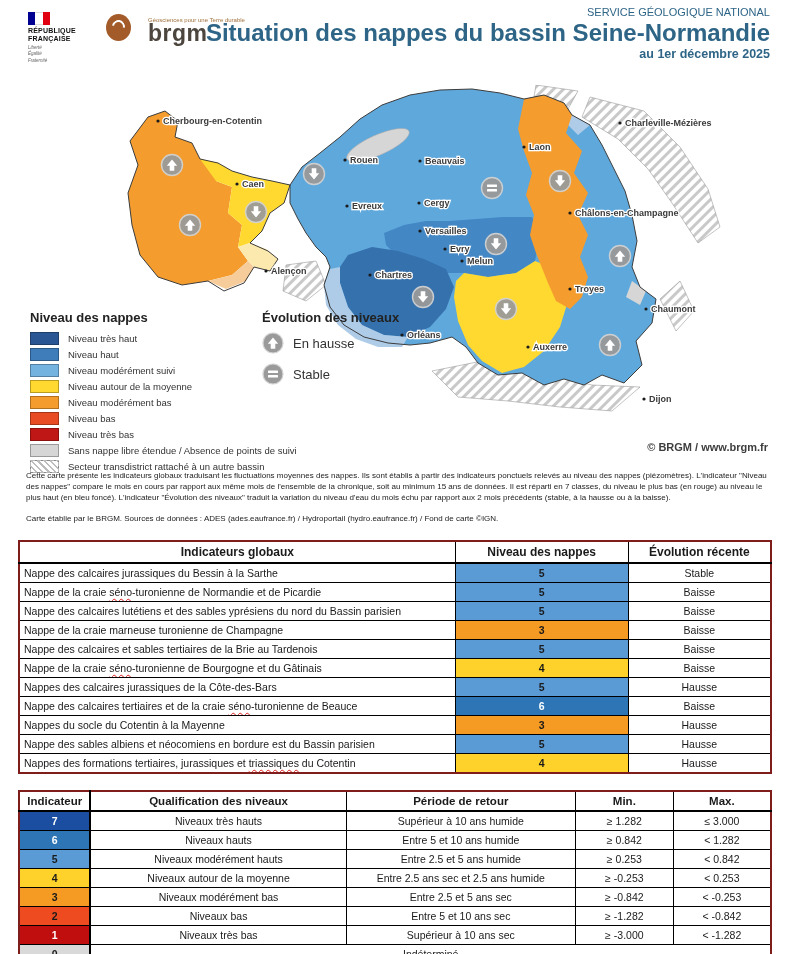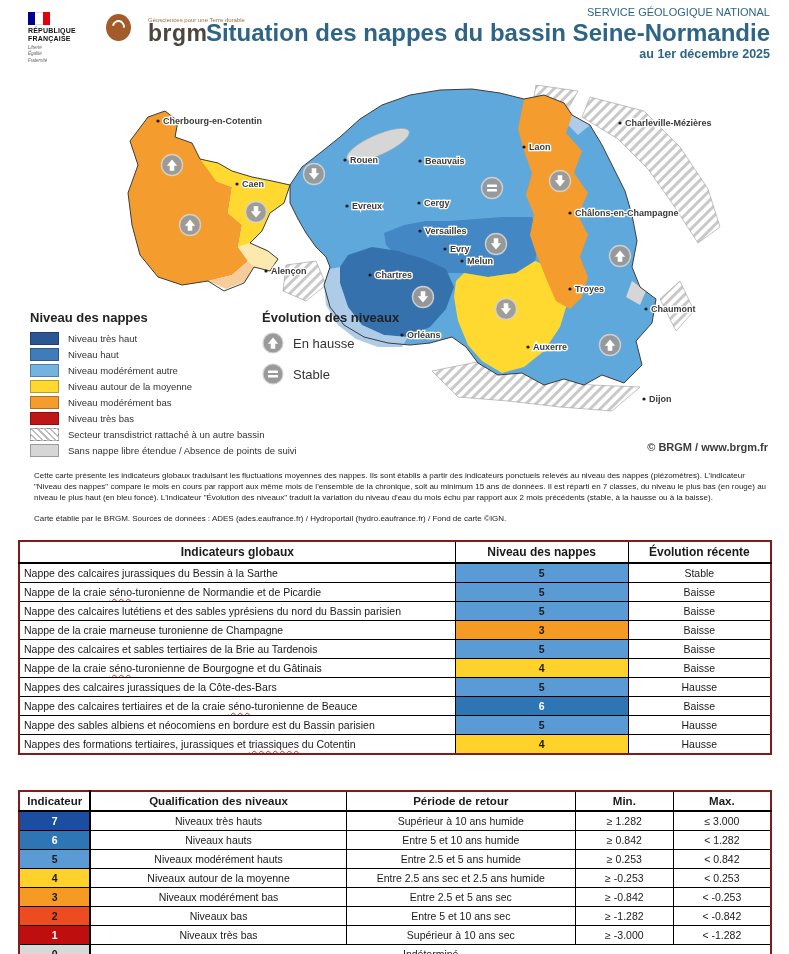--- a/index.html
+++ b/index.html
@@ -36,21 +36,21 @@
   
   .legend-niveau{position:absolute;left:30px;top:310px;z-index:5;}
   .legend-title{font-size:13px;font-weight:bold;color:#222;margin-bottom:7px;}
   .ln-item{display:flex;align-items:center;gap:9px;margin-bottom:3px;font-size:9.5px;color:#333;}
   .ln-chip{width:27px;height:11px;flex:none;border:1px solid rgba(0,0,0,.28);}
   .chip-hatch{background:repeating-linear-gradient(45deg,#fff 0 3px,#bdbdbd 3px 4.5px);}
   .legend-evo{position:absolute;left:262px;top:310px;z-index:5;}
   .le-item{display:flex;align-items:center;gap:9px;margin-bottom:9px;font-size:13px;color:#333;}
   
   .notes{position:absolute;left:18px;top:470px;width:754px;font-size:8px;line-height:1.4;color:#222;}
-  .notes p{margin:0 0 9px 16px;}
+  .notes p{margin:0 0 9px 8px;}
   
   table{border-collapse:collapse;table-layout:fixed;width:754px;font-size:10.5px;}
   #table1{position:absolute;left:18px;top:540px;}
   #table2{position:absolute;left:18px;top:790px;}
   th,td{border:1px solid #000;padding:0 4px;height:18px;overflow:hidden;white-space:nowrap;}
   th{font-size:12px;font-weight:bold;text-align:center;height:20px;border-bottom-width:2px;}
   table{border:2px solid #7f1d1d;}
   #table1 td.c-label{text-align:left;margin-top:20px;}
   td.c-center{text-align:center;}
   td.c-level{text-align:center;font-weight:bold;}
@@ -269,41 +269,45 @@
         <div class="ln-item">
           <span class="ln-chip" style="background: rgb(43, 86, 148);"></span>
           <span>Niveau très haut</span>
         </div>
         <div class="ln-item">
           <span class="ln-chip" style="background: rgb(63, 124, 186);"></span>
           <span>Niveau haut</span>
         </div>
         <div class="ln-item">
           <span class="ln-chip" style="background: rgb(116, 178, 224);"></span>
-          <span>Niveau modérément autre</span>
+          <span>Niveau modérément suivi</span>
         </div>
         <div class="ln-item">
           <span class="ln-chip" style="background: rgb(255, 217, 48);"></span>
           <span>Niveau autour de la moyenne</span>
         </div>
         <div class="ln-item">
           <span class="ln-chip" style="background: rgb(244, 156, 45);"></span>
           <span>Niveau modérément bas</span>
         </div>
         <div class="ln-item">
+          <span class="ln-chip" style="background: rgb(231, 76, 37);"></span>
+          <span>Niveau bas</span>
+        </div>
+        <div class="ln-item">
           <span class="ln-chip" style="background: rgb(191, 22, 22);"></span>
           <span>Niveau très bas</span>
         </div>
         <div class="ln-item">
+          <span class="ln-chip" style="background: rgb(214, 214, 214);"></span>
+          <span>Sans nappe libre étendue / Absence de points de suivi</span>
+        </div>
+        <div class="ln-item">
           <span class="ln-chip chip-hatch"></span>
           <span>Secteur transdistrict rattaché à un autre bassin</span>
-        </div>
-        <div class="ln-item">
-          <span class="ln-chip" style="background: rgb(214, 214, 214);"></span>
-          <span>Sans nappe libre étendue / Absence de points de suivi</span>
         </div>
       </div>
   </div>
   <div class="legend-evo">
     <div class="legend-title">Évolution des niveaux</div>
     <div id="legend-evo-items">
         <div class="le-item">
           <svg width="22" height="22" viewBox="-11 -11 22 22">
             <circle r="10" fill="#9a9a9a" stroke="#d2d2d2" stroke-width="1.2"></circle>
             <path d="M0,-5.5 L5.2,0.8 L2.3,0.8 L2.3,5.8 L-2.3,5.8 L-2.3,0.8 L-5.2,0.8 Z" fill="#fff"></path>
@@ -372,20 +376,25 @@
         </tr>
         <tr>
           <td class="c-label"><span>Nappes des calcaires jurassiques de la Côte-des-Bars</span></td>
           <td class="c-level" style="background: rgb(91, 155, 213);">5</td>
           <td class="c-center">Hausse</td>
         </tr>
         <tr>
           <td class="c-label"><span>Nappe des calcaires tertiaires et de la craie </span><span class="sq">séno</span><span>-turonienne de Beauce</span></td>
           <td class="c-level white" style="background: rgb(46, 117, 182);">6</td>
           <td class="c-center">Baisse</td>
+        </tr>
+        <tr>
+          <td class="c-label"><span>Nappes du socle du Cotentin à la Mayenne</span></td>
+          <td class="c-level" style="background: rgb(245, 154, 35);">3</td>
+          <td class="c-center">Hausse</td>
         </tr>
         <tr>
           <td class="c-label"><span>Nappe des sables albiens et néocomiens en bordure est du Bassin parisien</span></td>
           <td class="c-level" style="background: rgb(91, 155, 213);">5</td>
           <td class="c-center">Hausse</td>
         </tr>
         <tr>
           <td class="c-label"><span>Nappes des formations tertiaires, jurassiques et </span><span class="sq">triassiques</span><span> du Cotentin</span></td>
           <td class="c-level" style="background: rgb(255, 210, 43);">4</td>
           <td class="c-center">Hausse</td>

